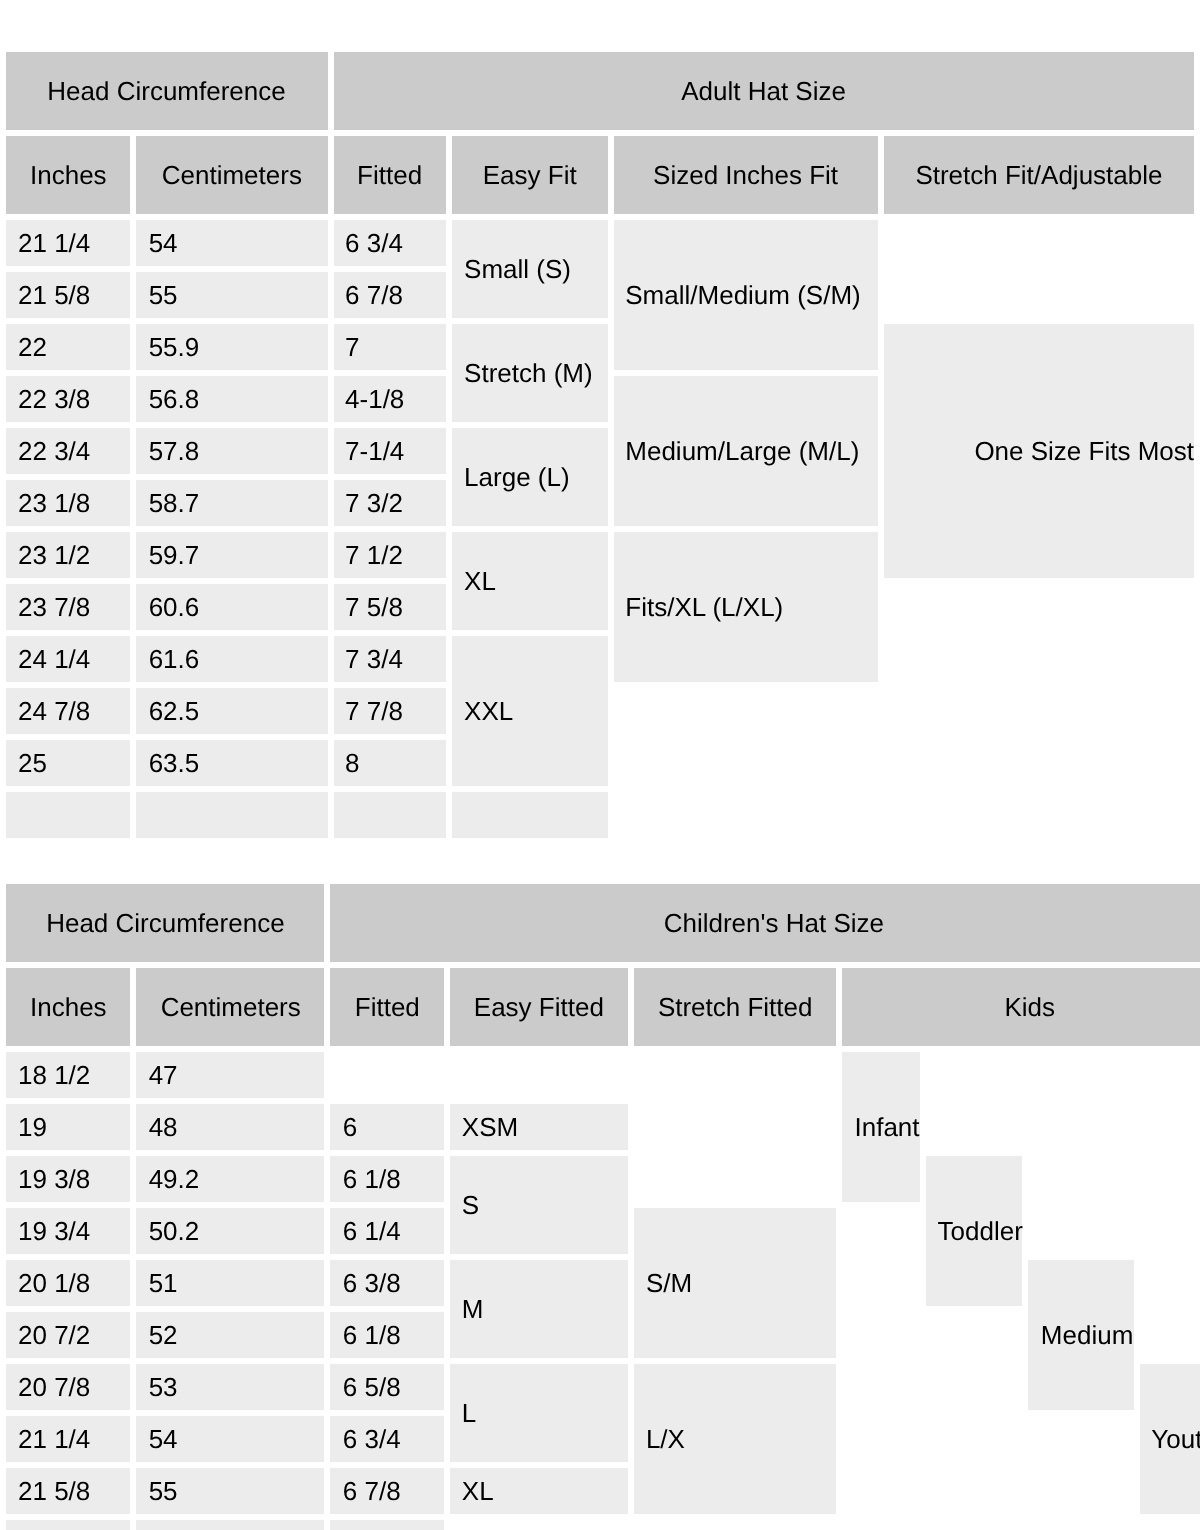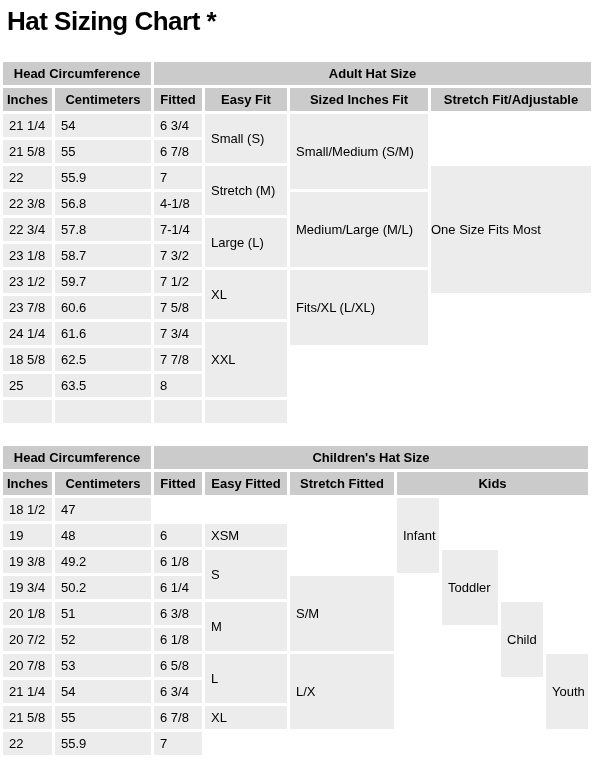--- a/index.html
+++ b/index.html
@@ -21,43 +21,42 @@
   table.sizing {
     border-collapse: separate;
     border-spacing: 3px;
     table-layout: fixed;
   }
   #adult-table { margin-top: 23px; }
   #children-table { margin-top: 17px; }
   th {
     background: var(--header-bg, #cccccc);
     font-size: 13px;
-    font-weight: bold;
+    font-weight: normal;
     text-align: center;
     height: 23px;
-    padding: 0;
+    padding: 12px;
     white-space: nowrap;
     overflow: hidden;
   }
   td {
     font-size: 13px;
     height: 23px;
     padding: 0 0 0 6px;
     white-space: nowrap;
     vertical-align: middle;
   }
   td.cell { background: var(--cell-bg, #ececec); }
   td.blank { background: transparent; }
-  td.center { text-align: left; padding: 0; }
+  td.center { text-align: right; padding: 0; }
 </style>
 </head>
 <body>
 
 <main>
-  <h1>Hat Sizing Chart *</h1>
   <table class="sizing" id="adult-table">
       <colgroup>
         <col style="width: 49px;">
         <col style="width: 96px;">
         <col style="width: 48px;">
         <col style="width: 82px;">
         <col style="width: 138px;">
         <col style="width: 160px;">
       </colgroup>
       <thead>
@@ -125,21 +124,21 @@
           <td class="cell">7 5/8</td>
           <td rowspan="5" class="blank"></td>
         </tr>
         <tr>
           <td class="cell">24 1/4</td>
           <td class="cell">61.6</td>
           <td class="cell">7 3/4</td>
           <td rowspan="3" class="cell">XXL</td>
         </tr>
         <tr>
-          <td class="cell">18 5/8</td>
+          <td class="cell">24 7/8</td>
           <td class="cell">62.5</td>
           <td class="cell">7 7/8</td>
           <td rowspan="3" class="blank"></td>
         </tr>
         <tr>
           <td class="cell">25</td>
           <td class="cell">63.5</td>
           <td class="cell">8</td>
         </tr>
         <tr>
@@ -206,21 +205,21 @@
           <td class="cell">50.2</td>
           <td class="cell">6 1/4</td>
           <td rowspan="3" class="cell">S/M</td>
           <td rowspan="7" class="blank"></td>
         </tr>
         <tr>
           <td class="cell">20 1/8</td>
           <td class="cell">51</td>
           <td class="cell">6 3/8</td>
           <td rowspan="2" class="cell">M</td>
-          <td rowspan="3" class="cell">Child</td>
+          <td rowspan="3" class="cell">Medium</td>
         </tr>
         <tr>
           <td class="cell">20 7/2</td>
           <td class="cell">52</td>
           <td class="cell">6 1/8</td>
           <td rowspan="5" class="blank"></td>
         </tr>
         <tr>
           <td class="cell">20 7/8</td>
           <td class="cell">53</td>

